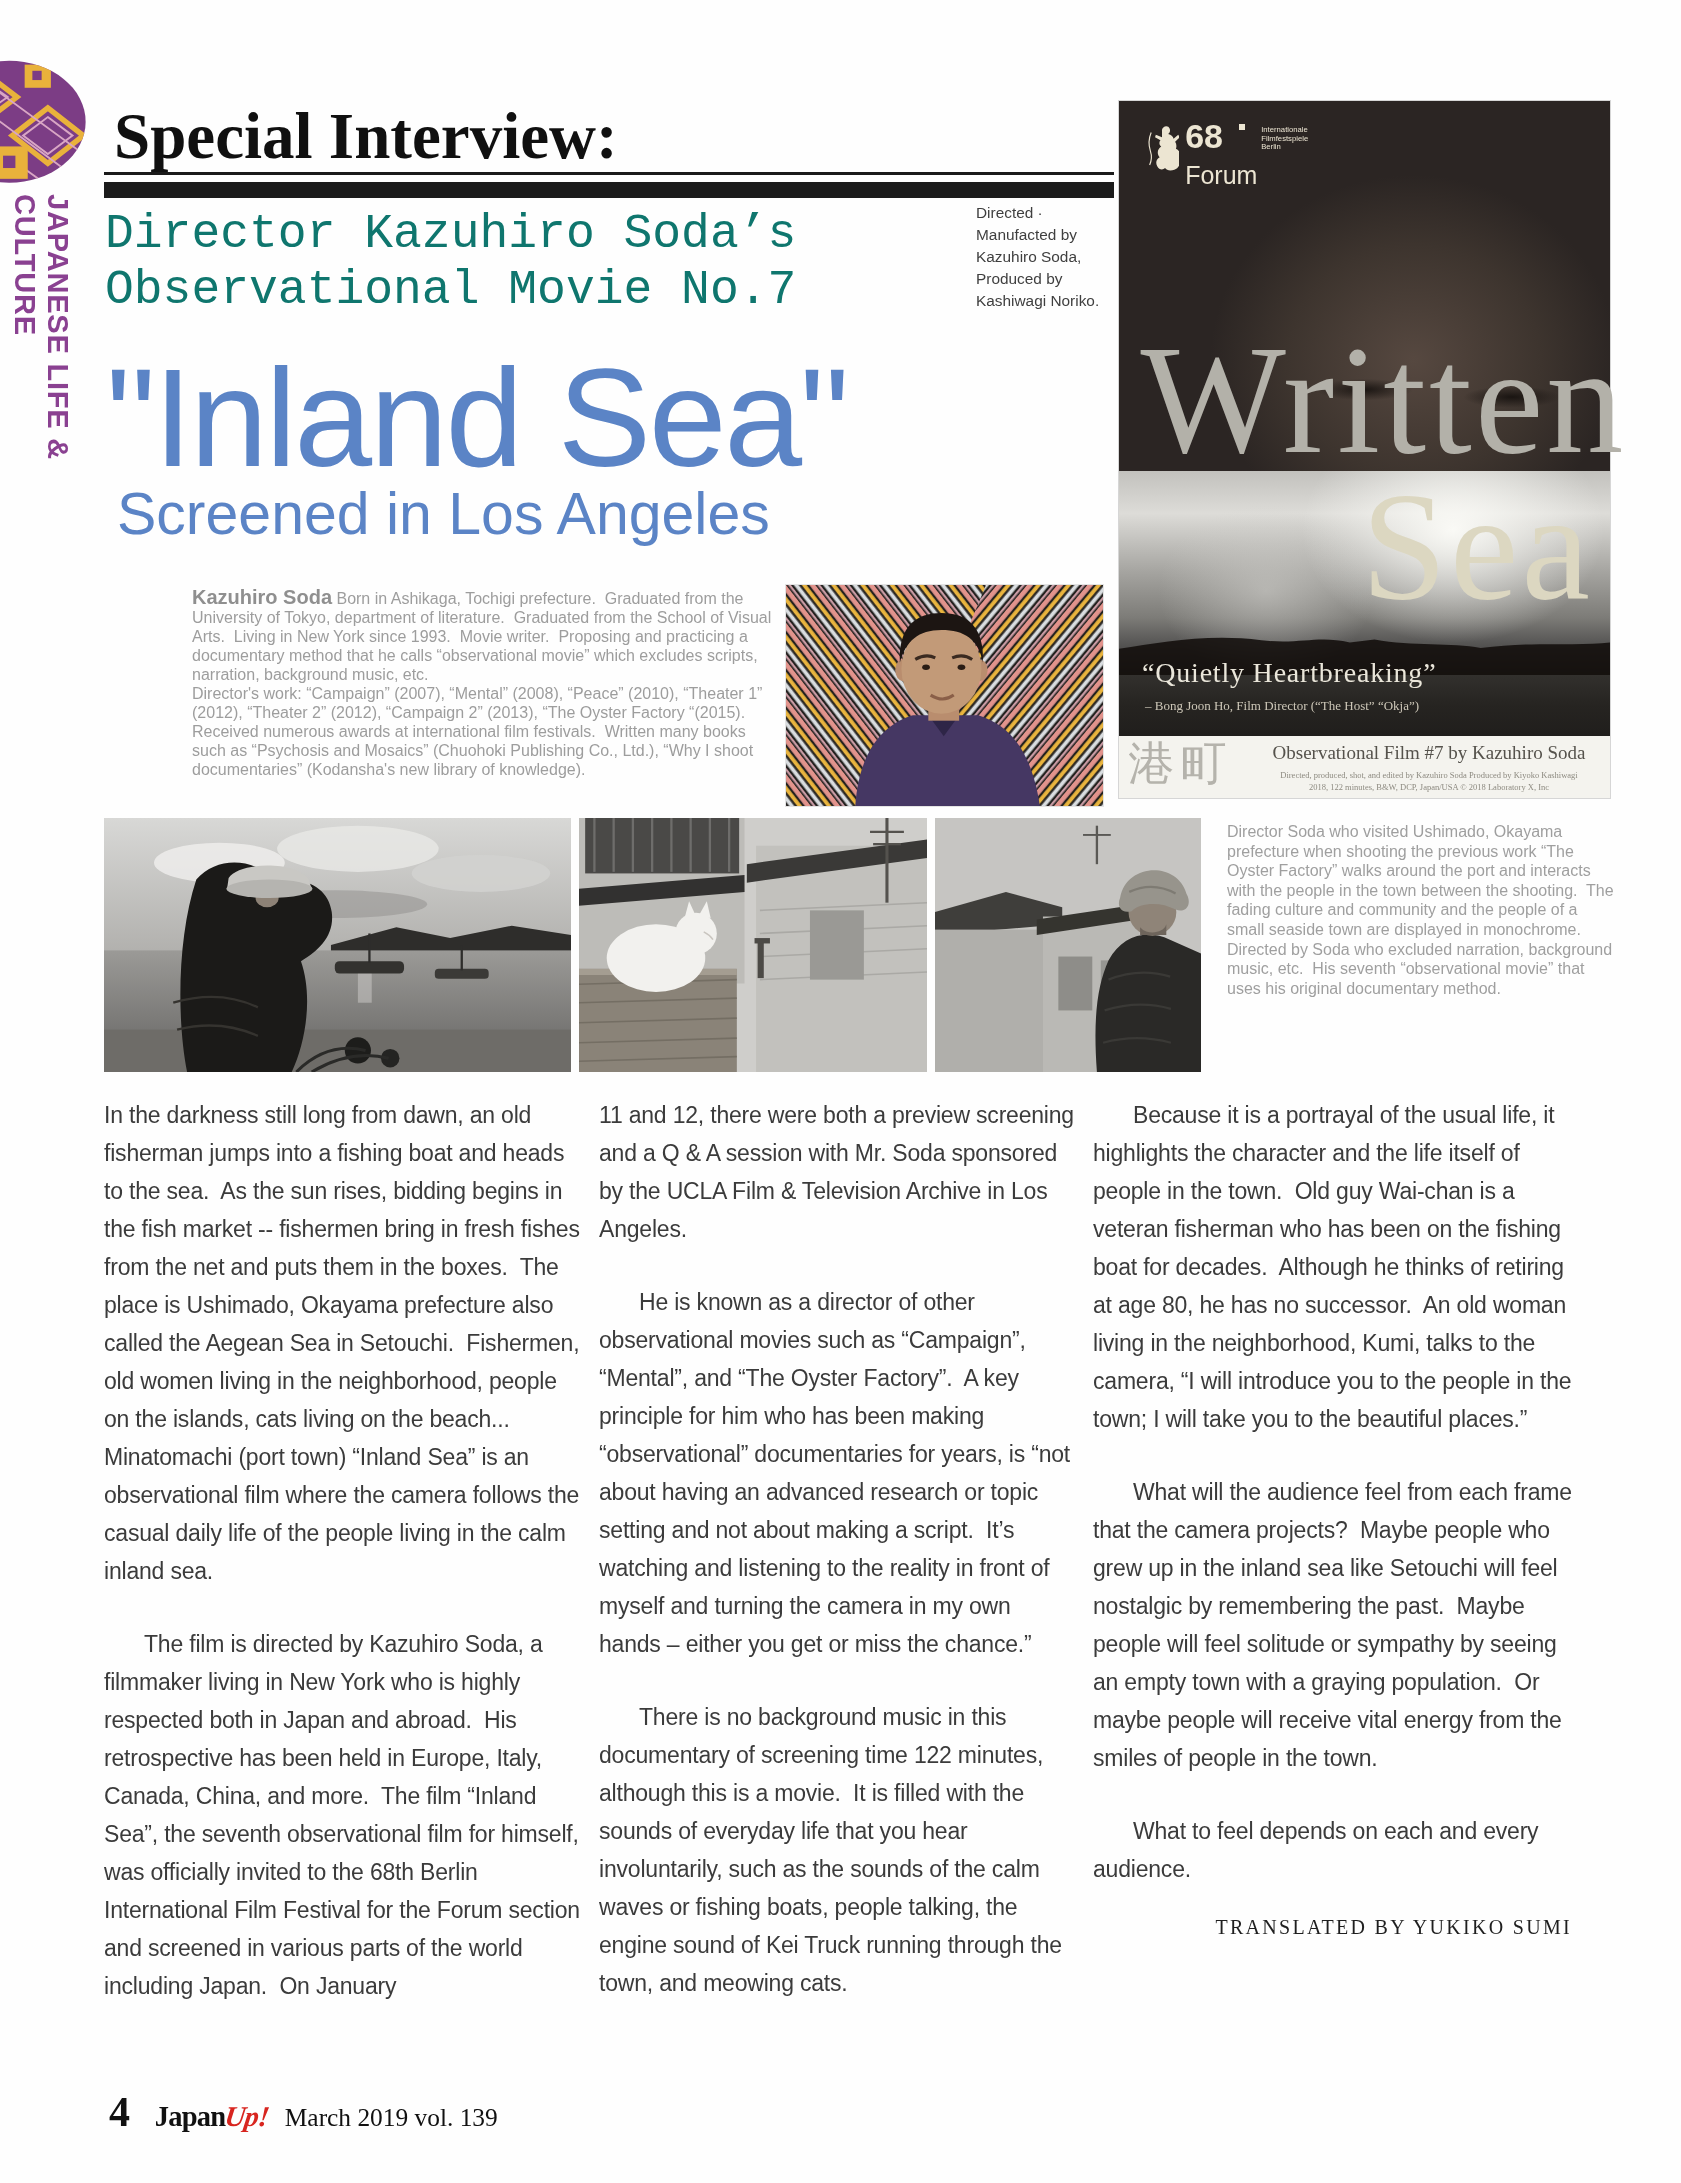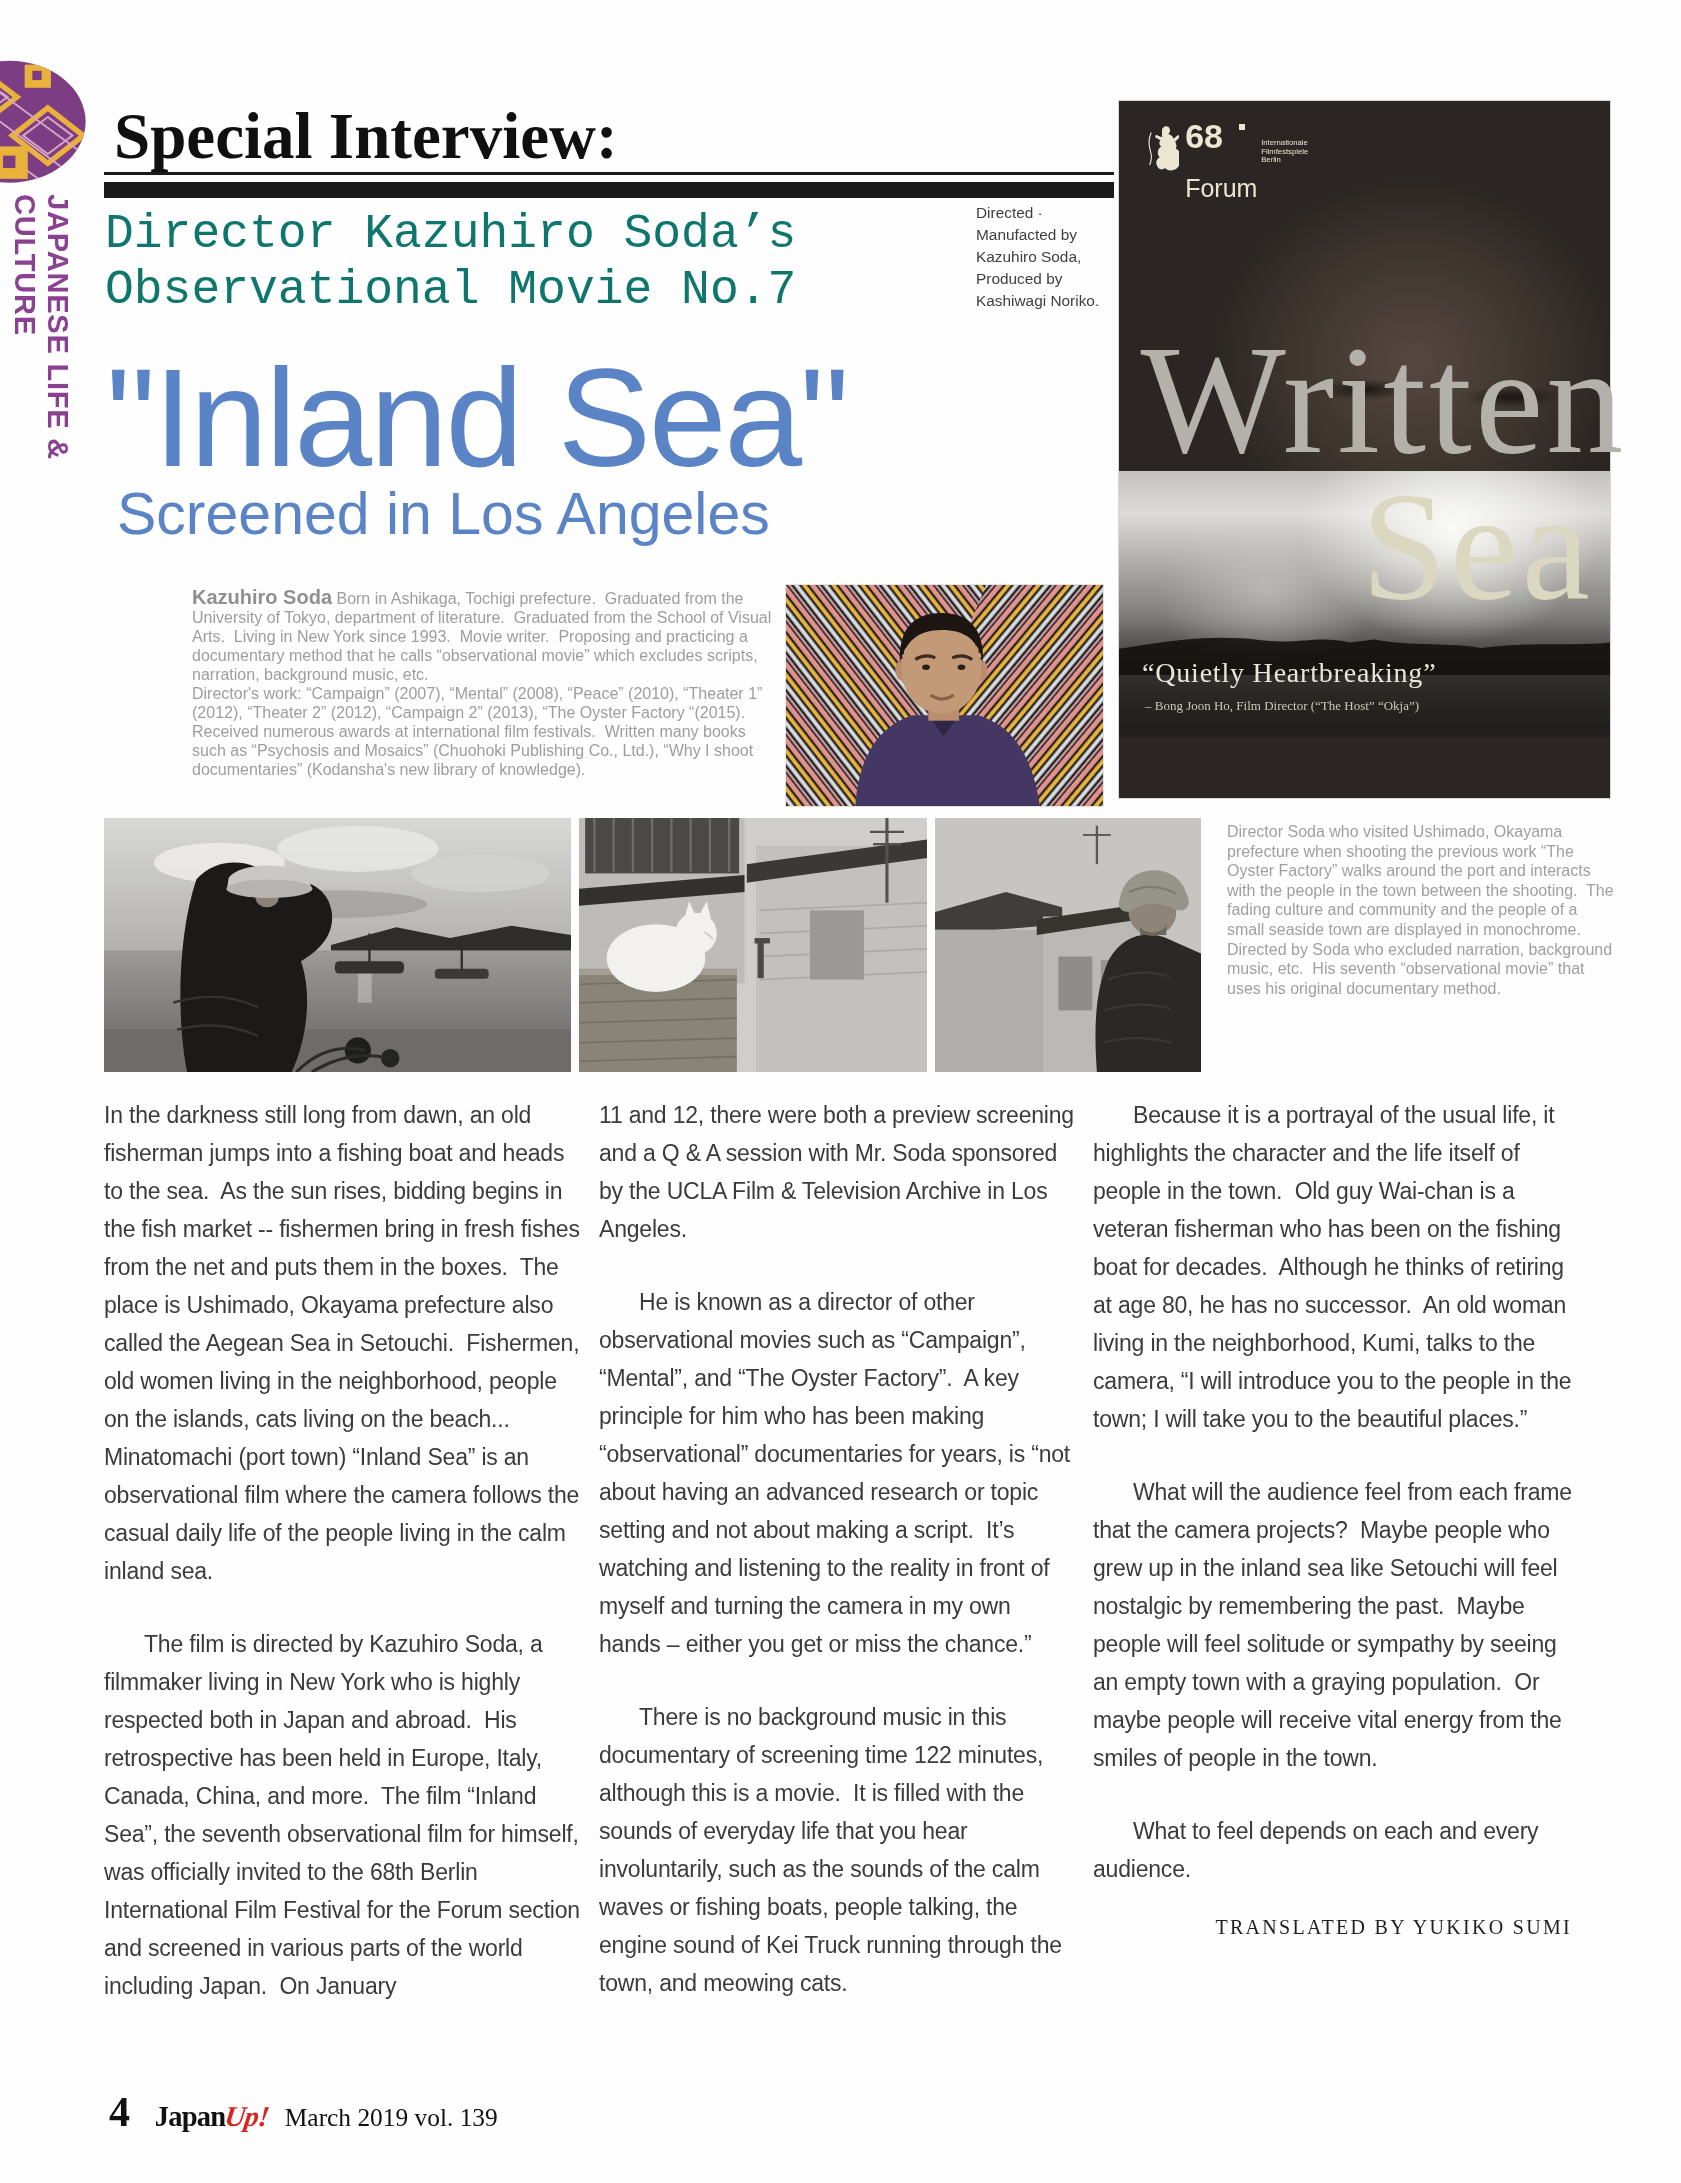--- a/index.html
+++ b/index.html
@@ -43,21 +43,21 @@
   .poster-top{position:absolute;left:0;top:0;width:491px;height:370px;
      background:
        radial-gradient(69px 15.4px at 50% 78%, rgba(16,12,10,.8), rgba(16,12,10,0) 70%),
        radial-gradient(69px 15.4px at 80% 80%, rgba(16,12,10,.8), rgba(16,12,10,0) 70%),
        radial-gradient(254px 231px at 60% 70%, #564840 0%, #3d342e 50%, #2b2523 80%);}
   .badge{position:absolute;left:26px;top:20px;display:flex;gap:6.2px;color:#ece5d2;}
   .badge-col{display:flex;flex-direction:column;}
   .badge-row{display:flex;align-items:flex-start;gap:16px;}
   .badge-num{font-size:34px;font-weight:bold;line-height:.9;}
   .sup-sq{width:6.2px;height:6.2px;background:#ece5d2;margin-top:3.1px;}
-  .badge-small{font-size:7.7px;line-height:8.5px;white-space:pre-line;margin-top:18px;}
+  .badge-small{font-size:7.7px;line-height:8.5px;white-space:pre-line;margin-top:5px;}
   .badge-forum{font-size:25px;line-height:1;margin-top:11px;}
   .poster-photo{position:absolute;left:0;top:370px;width:491px;height:266px;
      background:
        radial-gradient(216px 162px at 68% 22%, rgba(252,252,248,.95), rgba(252,252,248,0) 70%),
        radial-gradient(154px 123px at 30% 45%, rgba(210,209,205,.55), rgba(210,209,205,0) 70%),
        linear-gradient(180deg,#c2c1bd 0%,#dddcd8 16%,#a5a4a0 38%,#7d7c78 55%,#525150 66%,#33312e 76%,#262421 88%,#201e1c 100%);}
   .hills{position:absolute;left:0;top:150px;width:491px;height:54px;}
   .p-inland{position:absolute;left:21.6px;top:222px;font-family:"Liberation Serif",serif;
             font-size:154px;line-height:1;color:#b3b1a9;letter-spacing:3.1px;}
   .p-sea{position:absolute;right:17px;top:368px;font-family:"Liberation Serif",serif;
@@ -178,20 +178,26 @@
     </div>
     <div class="poster-photo">
       <svg class="hills" viewBox="0 0 638 70" preserveAspectRatio="none">
         <path d="M0,52 L0,36 C55,28 115,16 185,25 C235,31 258,18 300,28 L332,24 C382,33 432,28 470,35 C540,26 600,33 638,28 L638,70 L0,70 Z" fill="rgba(18,14,11,0.88)"></path>
       </svg>
     </div>
     <div class="p-inland">Written</div>
     <div class="p-sea">Sea</div>
     <div class="p-quote">“Quietly Heartbreaking”</div>
     <div class="p-attr">– Bong Joon Ho, Film Director (“The Host” “Okja”)</div>
+    <div class="poster-band">
+      <div class="p-kanji">港町</div>
+      <div class="p-film">Observational Film #7  by Kazuhiro Soda</div>
+      <div class="p-cred p-cred1">Directed, produced, shot, and edited by Kazuhiro Soda   Produced by Kiyoko Kashiwagi</div>
+      <div class="p-cred p-cred2">2018, 122 minutes, B&amp;W, DCP, Japan/USA   © 2018 Laboratory X, Inc</div>
+    </div>
   </div>
 
   <p class="bio"><strong class="bio-name">Kazuhiro Soda</strong> <span class="bio-text">Born in Ashikaga, Tochigi prefecture.  Graduated from the University of Tokyo, department of literature.  Graduated from the School of Visual Arts.  Living in New York since 1993.  Movie writer.  Proposing and practicing a documentary method that he calls “observational movie” which excludes scripts, narration, background music, etc.
 Director's work: “Campaign” (2007), “Mental” (2008), “Peace” (2010), “Theater 1” (2012), “Theater 2” (2012), “Campaign 2” (2013), “The Oyster Factory “(2015).  Received numerous awards at international film festivals.  Written many books such as “Psychosis and Mosaics” (Chuohoki Publishing Co., Ltd.), “Why I shoot documentaries” (Kodansha's new library of knowledge).</span></p>
 
   <svg class="director-photo" viewBox="0 0 412 285" preserveAspectRatio="none">
     <defs>
       <pattern id="st1" width="30" height="30" patternUnits="userSpaceOnUse" patternTransform="rotate(52)">
         <rect width="30" height="30" fill="#23211f"></rect>
         <rect y="0" width="30" height="6" fill="#e2938c"></rect>

